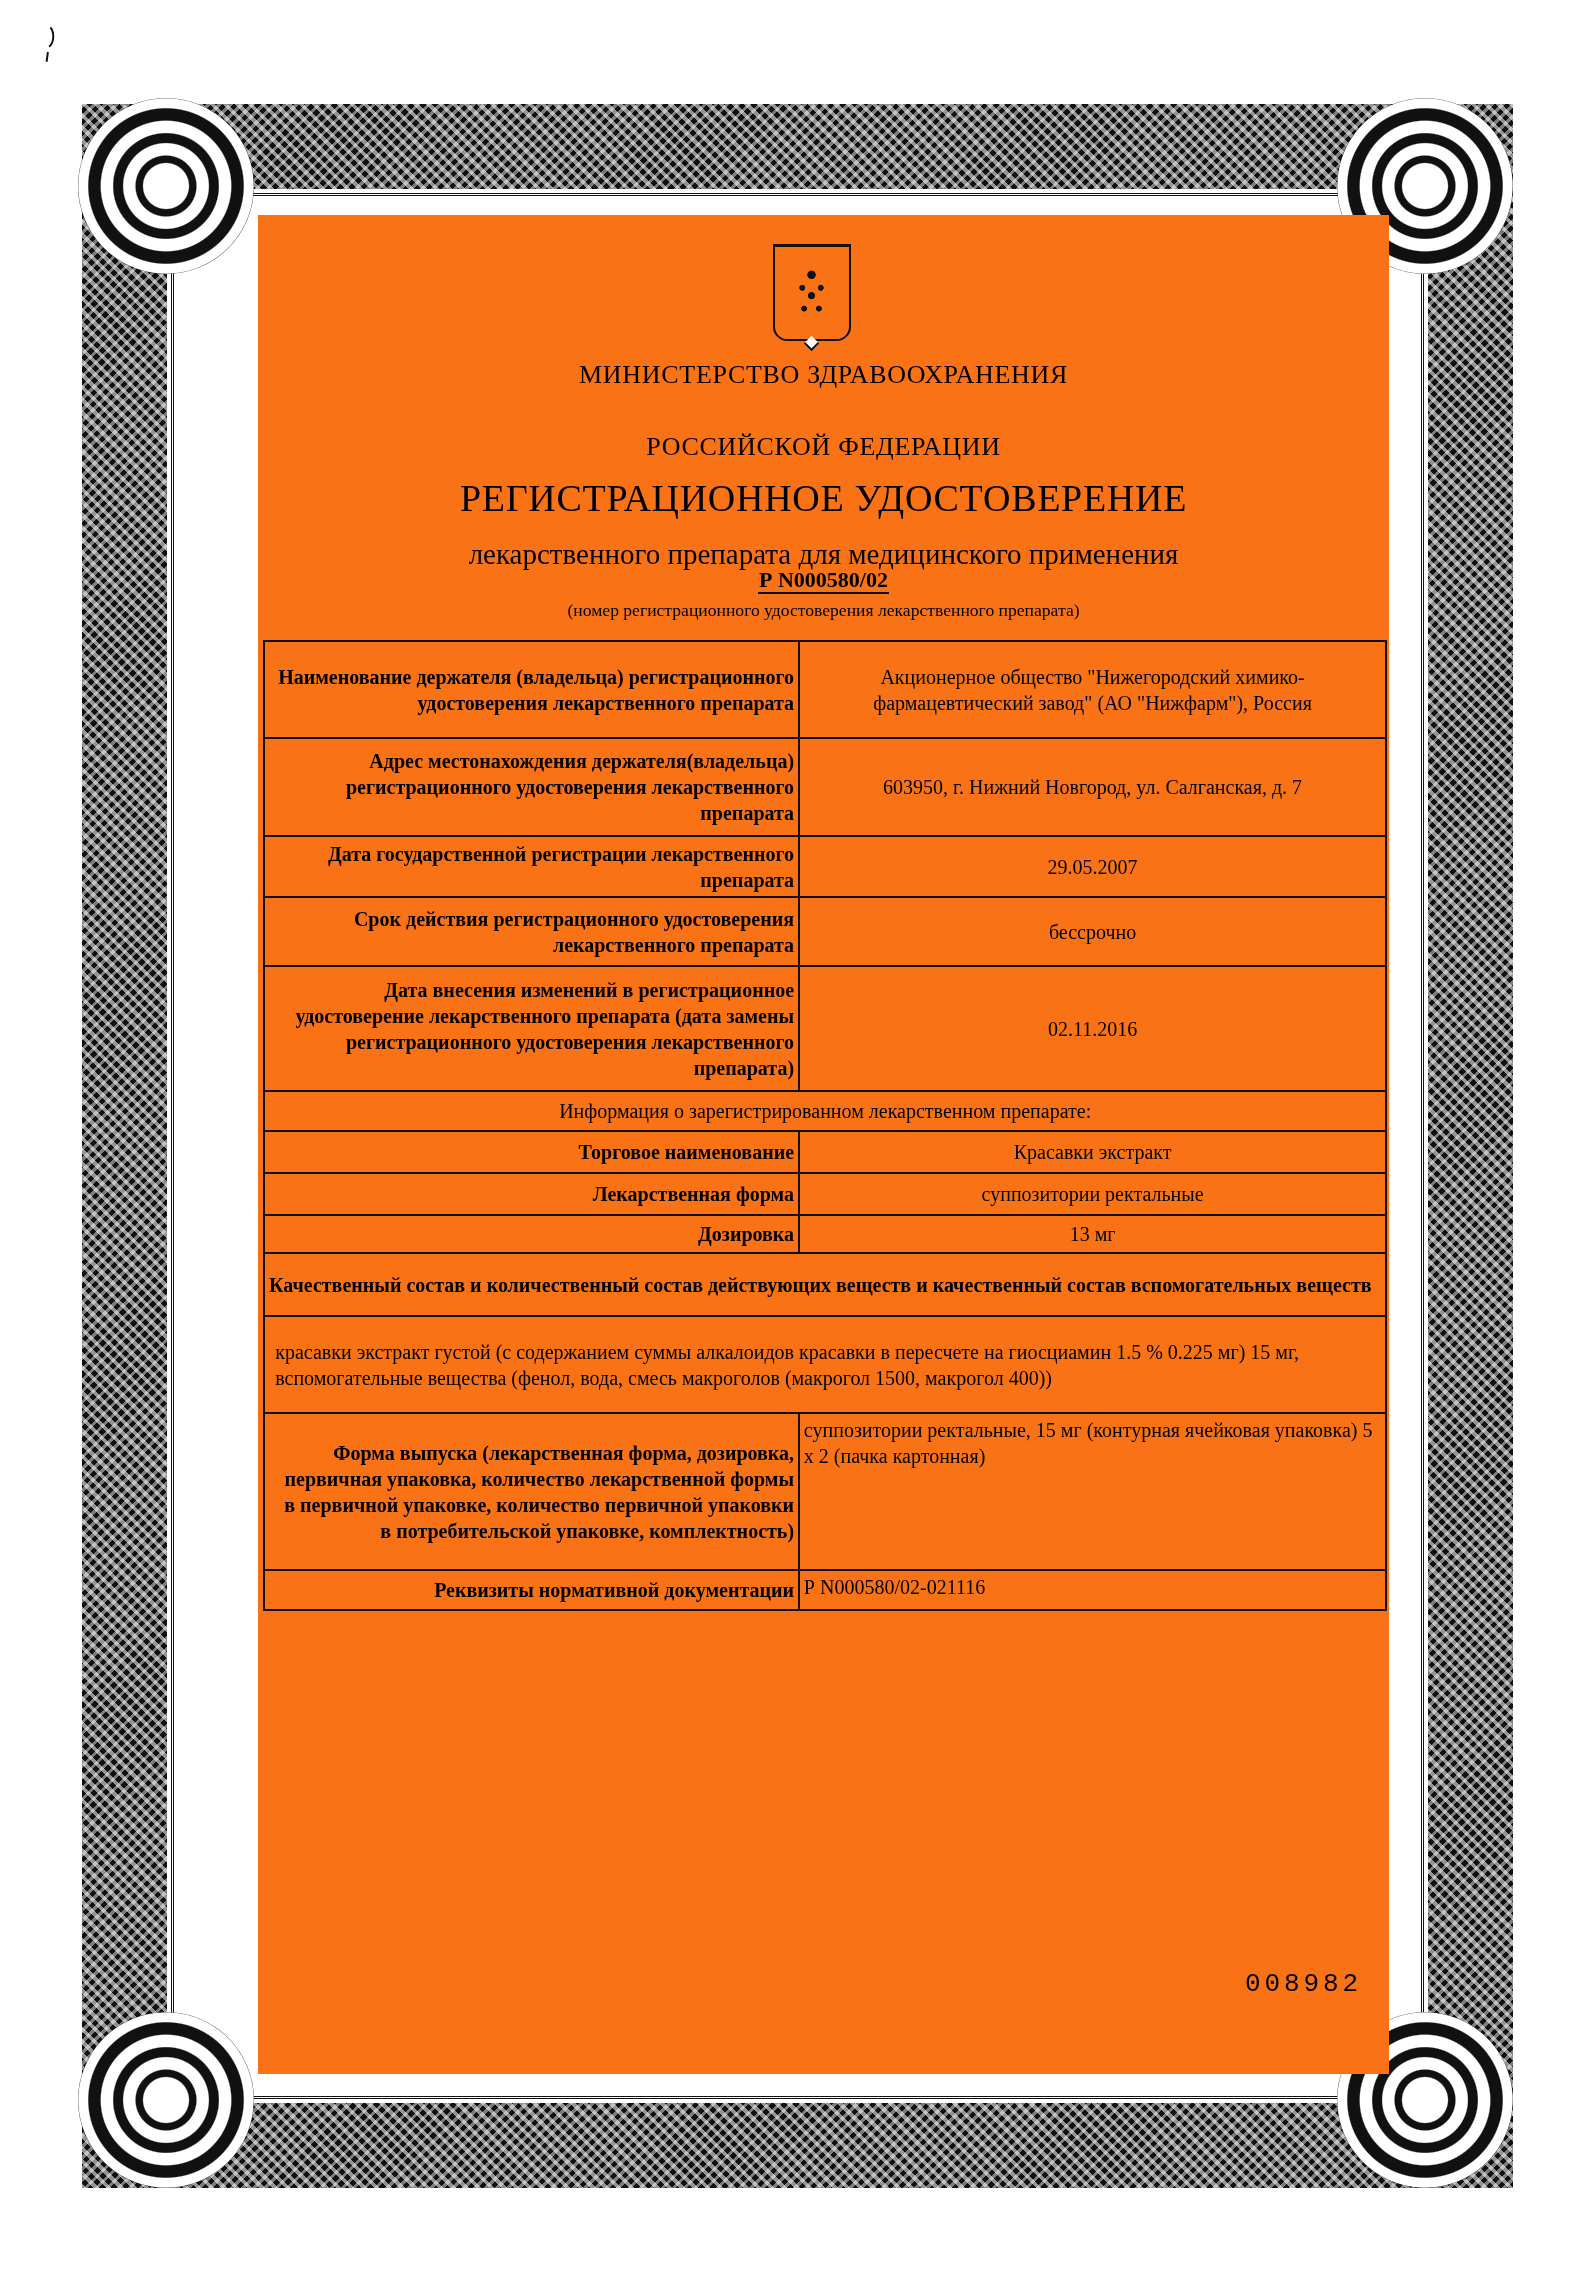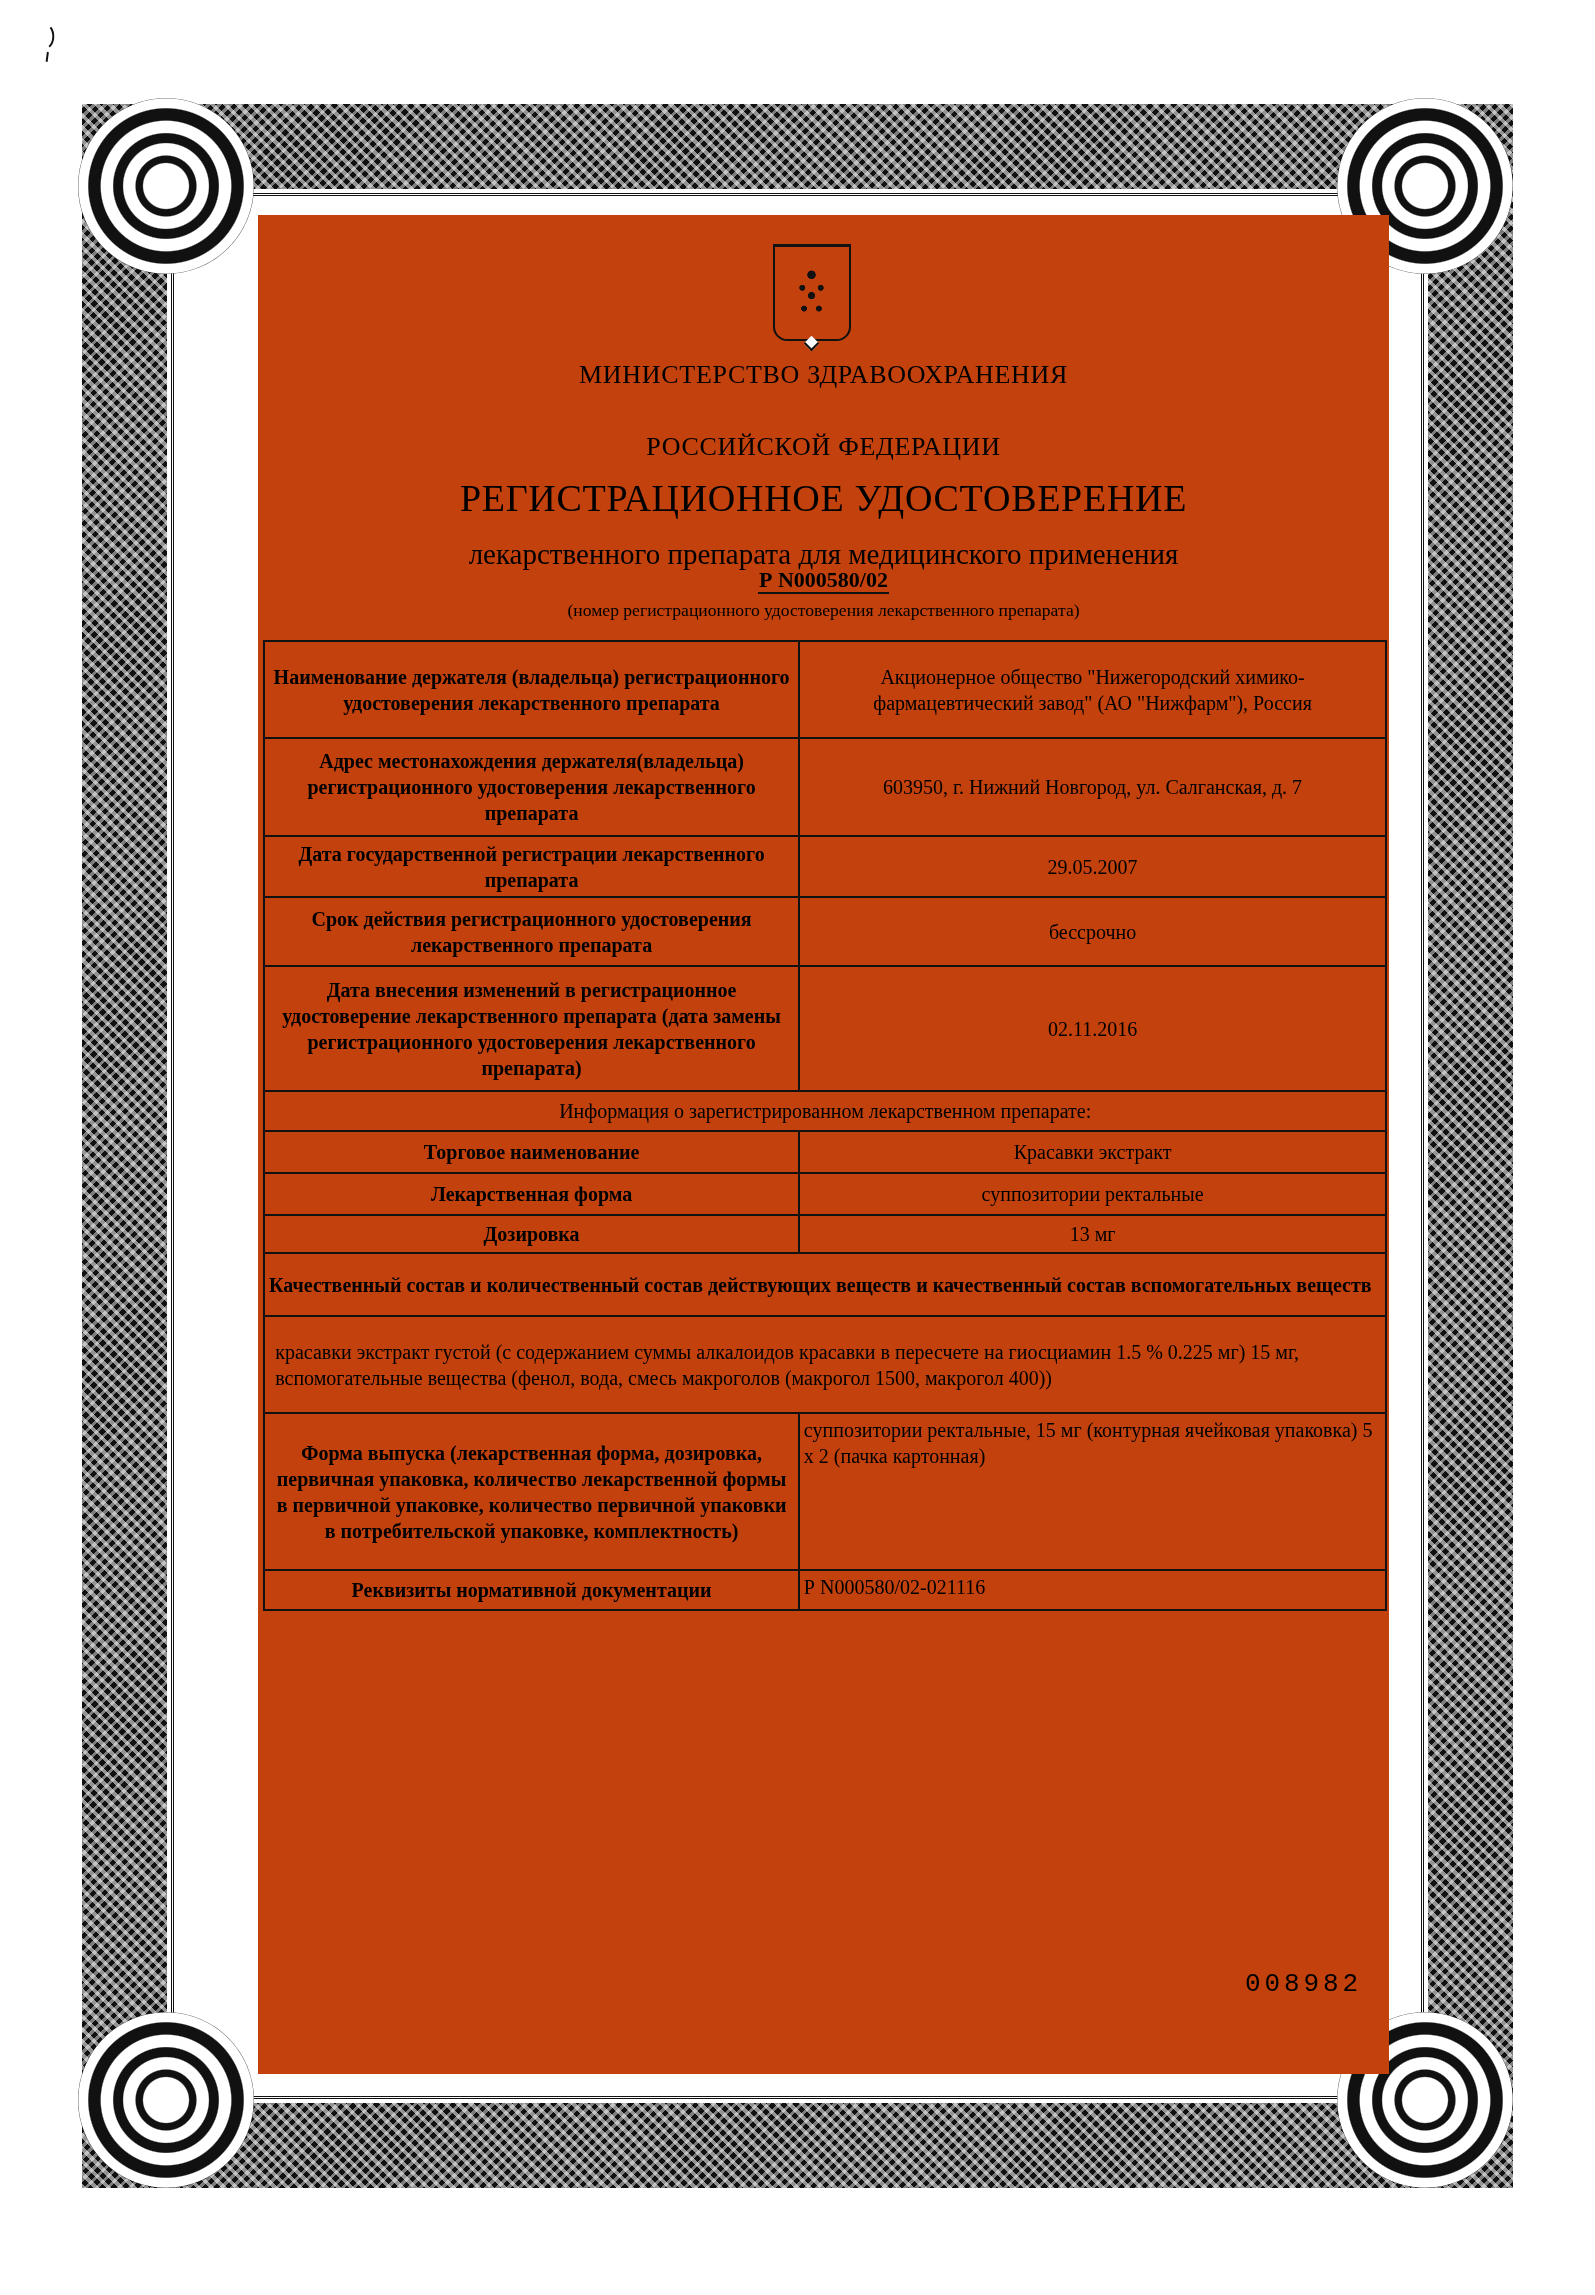--- a/index.html
+++ b/index.html
@@ -15,41 +15,41 @@
       repeating-linear-gradient(-45deg,rgba(255,255,255,.45) 0 3.3px,transparent 3.3px 7.8px);
     -webkit-mask:linear-gradient(#000 0 0) padding-box exclude,linear-gradient(#000 0 0);
   }
   .frame-inner-line{position:absolute;left:171px;top:193px;width:1253px;height:1906px;box-sizing:border-box;border:3.9px double #111;}
   .rosette{position:absolute;width:176px;height:176px;border-radius:50%;background:
     radial-gradient(circle,#fff 0 18%,#111 19% 24%,#fff 25% 34%,#111 35% 42%,#fff 43% 52%,#111 53% 62%,#fff 63% 70%,#111 71% 100%);}
   .ros-tl{left:78px;top:98px;}
   .ros-tr{left:1337px;top:98px;}
   .ros-bl{left:78px;top:2012px;}
   .ros-br{left:1337px;top:2012px;}
-  .content{position:absolute;left:258px;top:215px;width:1131px;height:1859px;background:#c2410c;}
+  .content{position:absolute;left:258px;top:215px;width:1131px;height:1859px;background:#f97316;}
   .emblem{position:absolute;left:515px;top:29px;width:78px;height:97px;border:2.6px solid #111;border-top-width:3.9px;border-radius:0 0 14.3px 14.3px;box-sizing:border-box;}
   .emblem:after{content:"";position:absolute;left:31px;bottom:-10.4px;width:9px;height:9px;border-right:2.6px solid #111;border-bottom:2.6px solid #111;transform:rotate(45deg);background:#fff;}
   .emblem-eagle{position:absolute;left:18px;top:19.6px;width:37px;height:52px;background:
     radial-gradient(circle at 50% 15%,#111 0 3.9px,transparent 4.6px),
     radial-gradient(circle at 25% 40%,#111 0 2.6px,transparent 3.3px),
     radial-gradient(circle at 75% 40%,#111 0 2.6px,transparent 3.3px),
     radial-gradient(circle at 50% 55%,#111 0 3.3px,transparent 3.9px),
     radial-gradient(circle at 30% 80%,#111 0 2.6px,transparent 3.3px),
     radial-gradient(circle at 70% 80%,#111 0 2.6px,transparent 3.3px);}
   .ministry{position:absolute;left:0;width:100%;text-align:center;font-size:26px;letter-spacing:0.7px;line-height:29px;}
   .ministry.l1{top:145px;}
   .ministry.l2{top:173px;margin-top:44px;}
   .title{position:absolute;left:0;width:100%;top:261px;text-align:center;font-size:38px;letter-spacing:0.7px;}
   .subtitle{position:absolute;left:0;width:100%;top:323px;text-align:center;font-size:29px;}
   .regnum{position:absolute;left:0;width:100%;top:352px;text-align:center;font-size:22px;font-weight:bold;}
   .regnum span{border-bottom:2.6px solid #111;padding:0 1.3px;}
   .regcaption{position:absolute;left:0;width:100%;top:385px;text-align:center;font-size:17.6px;}
   .doc-table{position:absolute;left:5.2px;top:425px;width:1124px;border-collapse:collapse;font-size:20px;line-height:26px;}
   .doc-table td{border:2px solid #111;padding:2.6px 3.9px;vertical-align:middle;}
-  .doc-table td.k{width:525px;font-weight:bold;text-align:center;}
+  .doc-table td.k{width:525px;font-weight:bold;text-align:right;}
   .doc-table td.v{text-align:center;}
   .doc-table td.v.left{text-align:left;vertical-align:top;}
   .doc-table td.full{text-align:center;}
   .doc-table td.full.bold{text-align:left;font-weight:bold;}
   .doc-table td.full.left{text-align:left;padding-left:10px;}
   .serial{position:absolute;right:27px;top:1754px;font-family:"Liberation Mono","DejaVu Sans Mono",monospace;font-size:26px;letter-spacing:3.9px;}
 </style>
 </head>
 <body>
 

